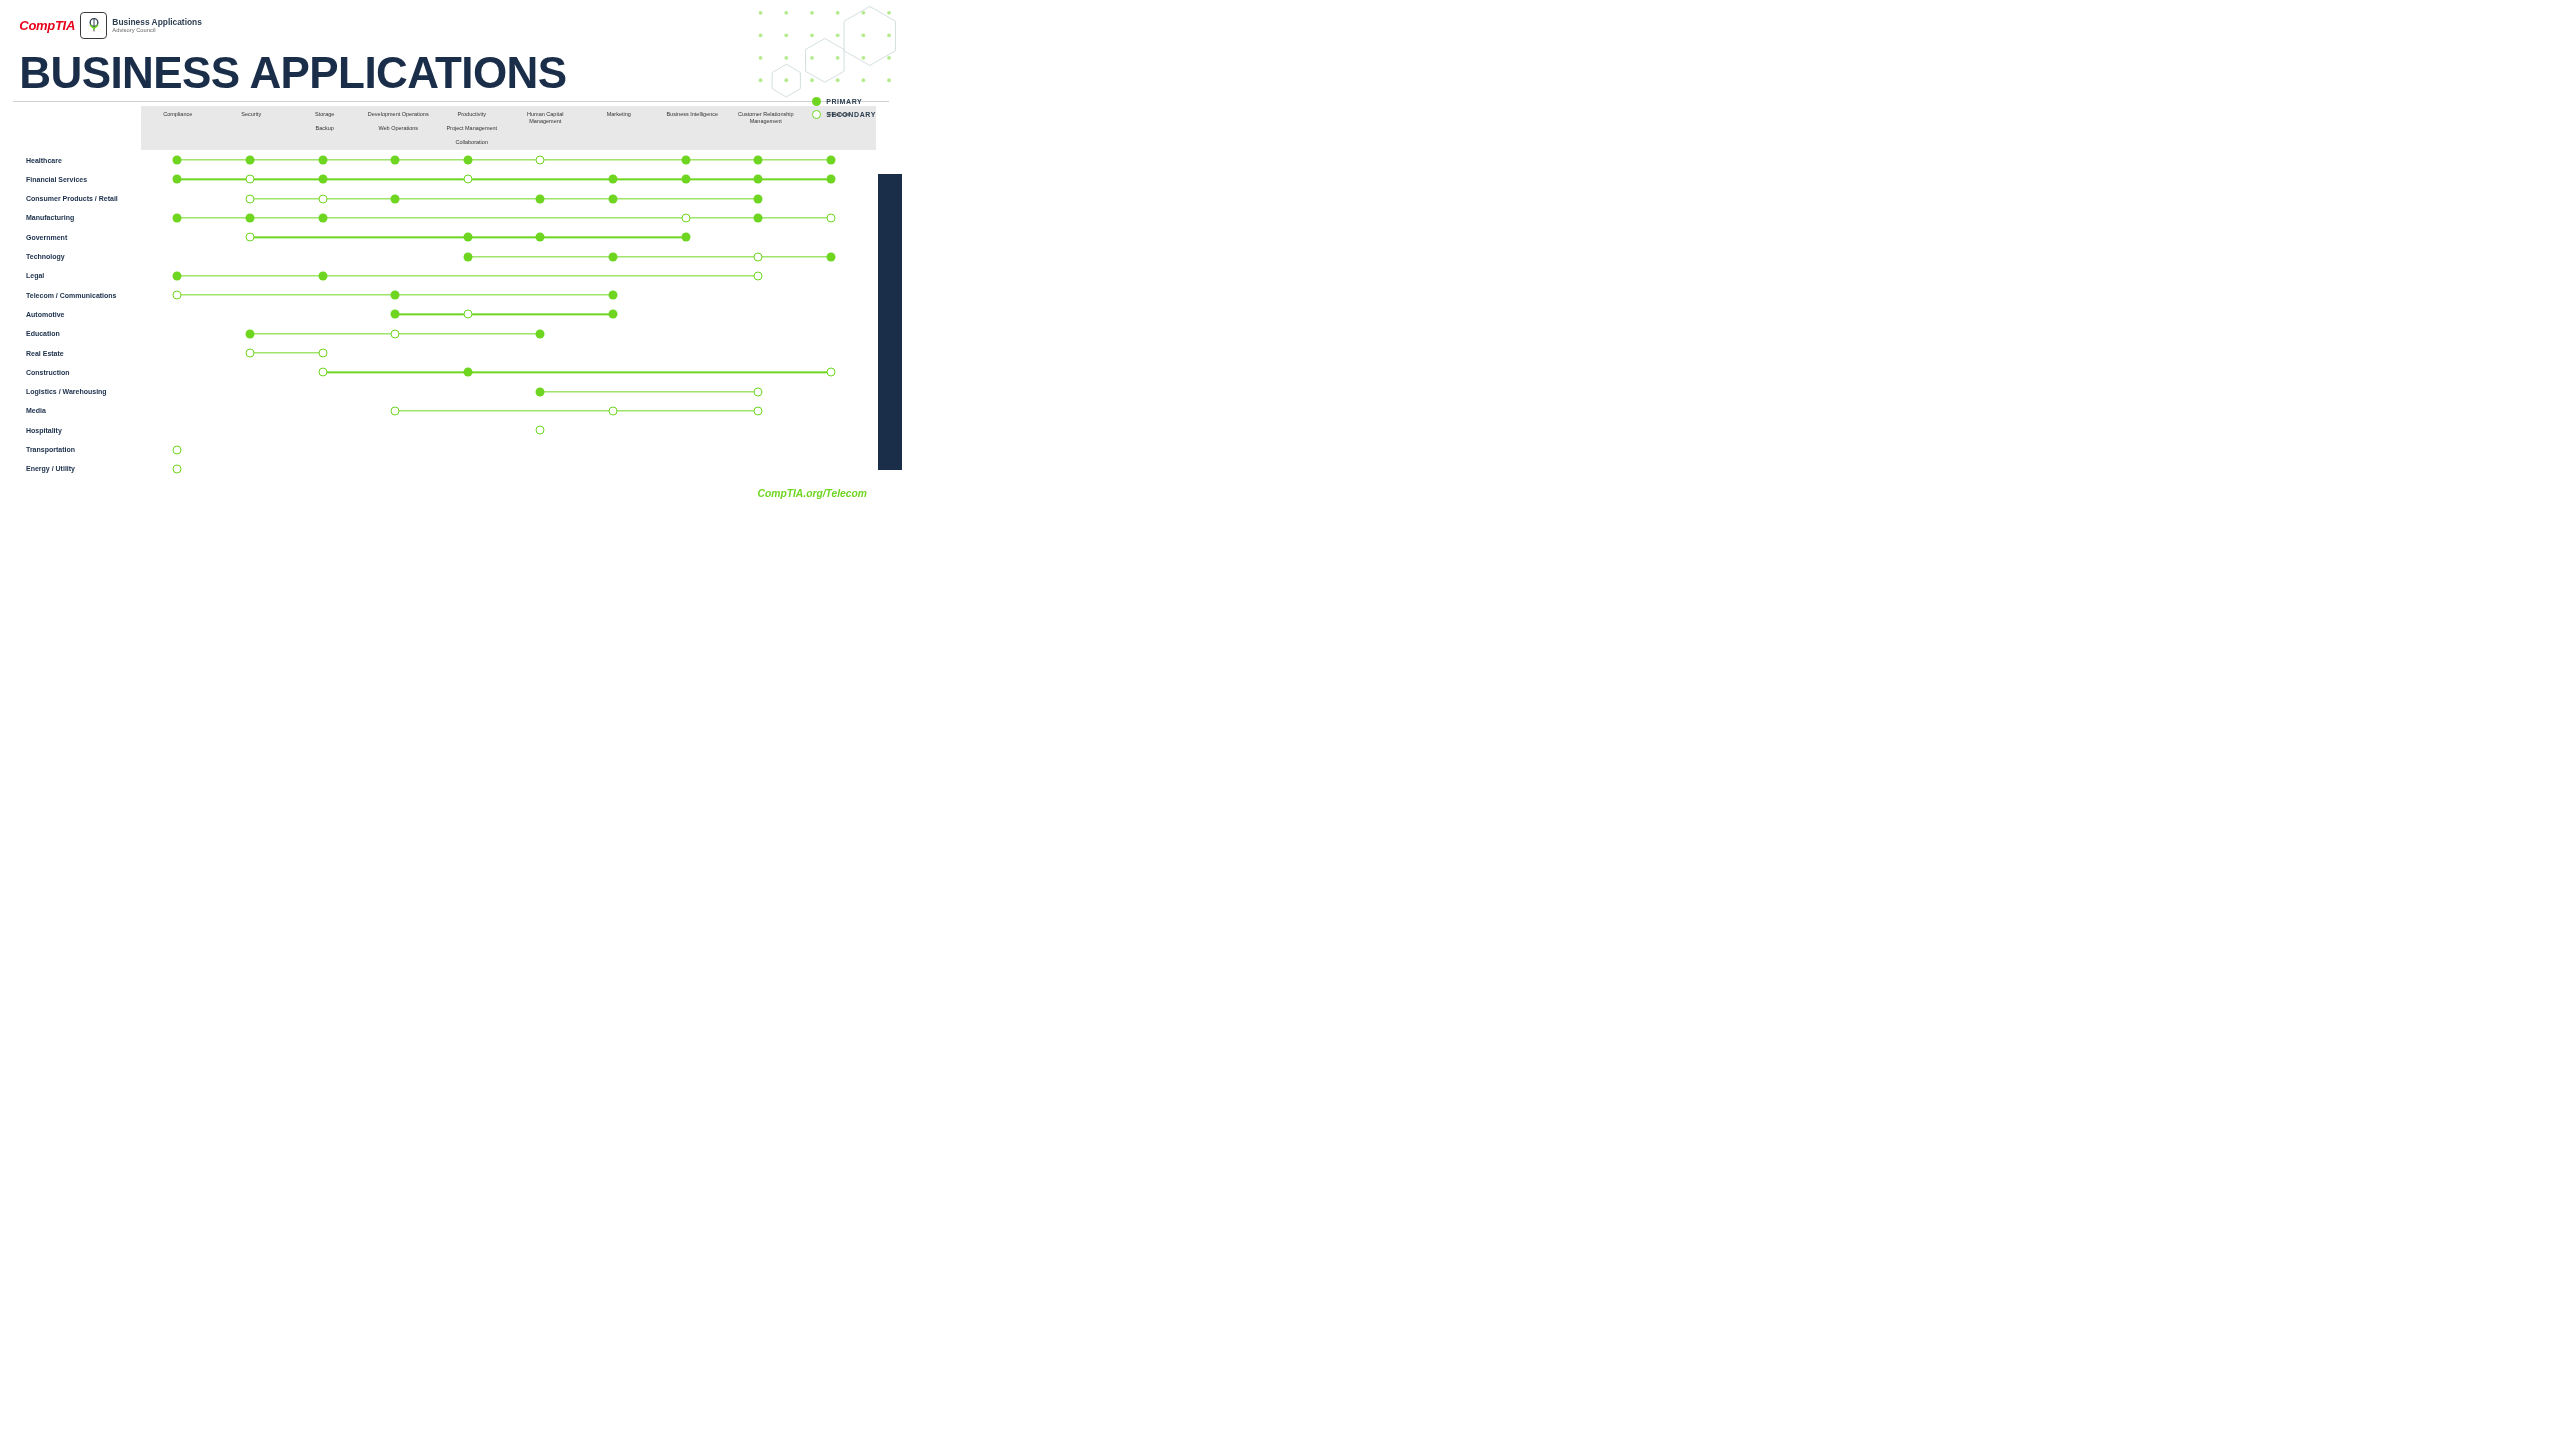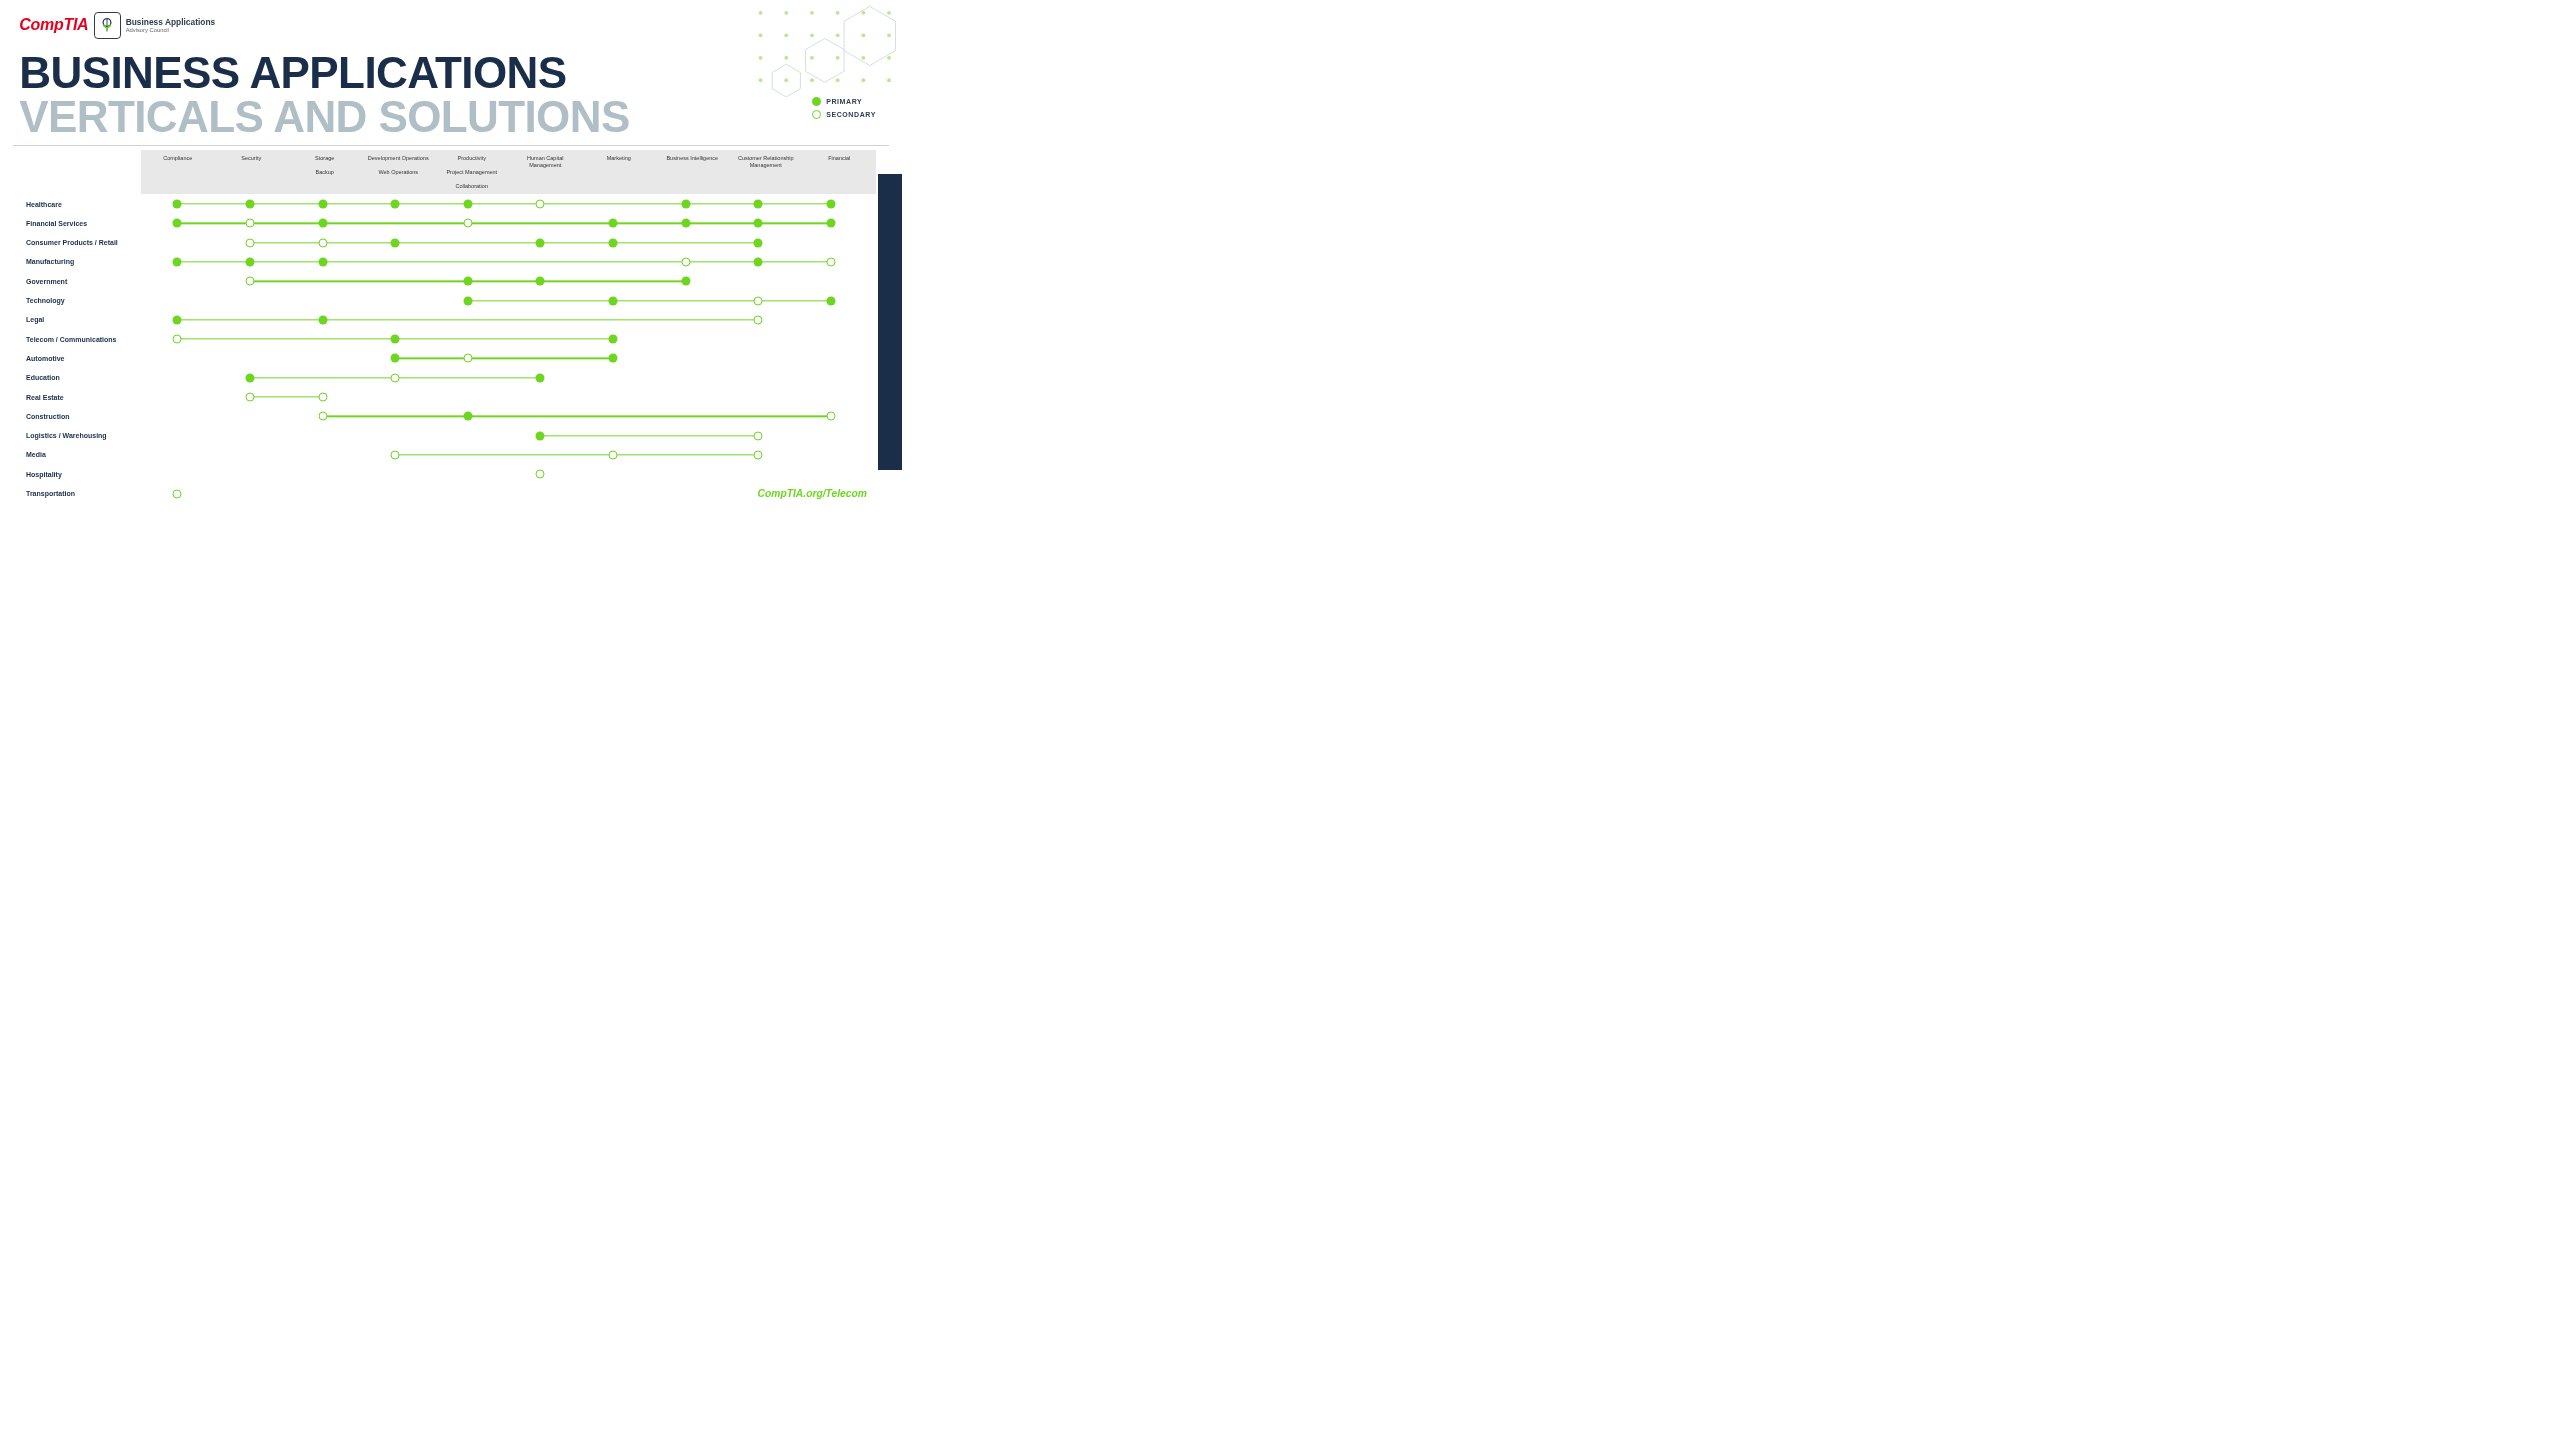--- a/index.html
+++ b/index.html
@@ -22,21 +22,21 @@
 
     .comptia-logo {
       display: flex;
       align-items: center;
       gap: 5.2px;
     }
 
     .comptia-text {
       color: #e8001c;
       font-weight: 900;
-      font-size: 16px;
+      font-size: 13px;
       font-style: italic;
       letter-spacing: -0.3px;
     }
 
     .logo-icon {
       width: 27px;
       height: 27px;
       border: 1.9px solid #3a3a3a;
       border-radius: 3.9px;
       display: flex;
@@ -312,21 +312,20 @@
     </div>
     <div class="council-text">
       <span class="council-title">Business Applications</span>
       <span class="council-subtitle">Advisory Council</span>
     </div>
   </div>
 </div>
 
 <div class="main-title-area">
   <div class="main-title-line1">BUSINESS APPLICATIONS</div>
-  <div class="main-title-line2">VERTICALS AND SOLUTIONS</div>
 </div>
 
 <div class="legend">
   <div class="legend-item">
     <div class="legend-dot-filled"></div>
     <span>PRIMARY</span>
   </div>
   <div class="legend-item">
     <div class="legend-dot-empty"></div>
     <span>SECONDARY</span>

